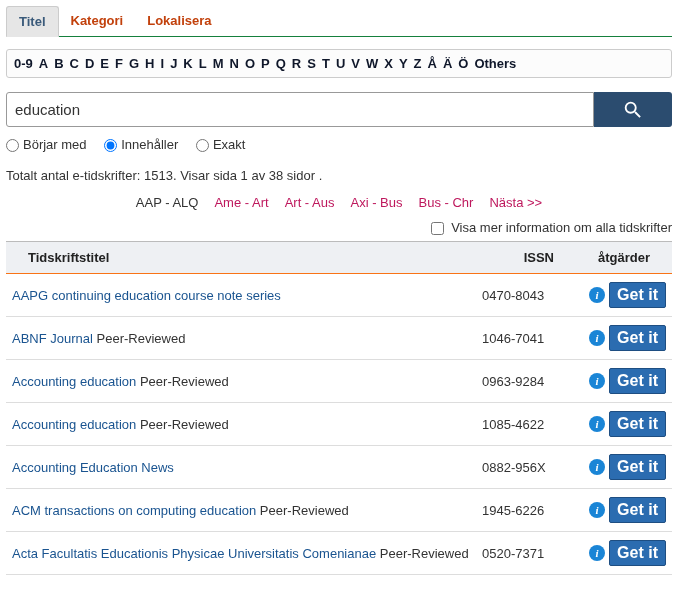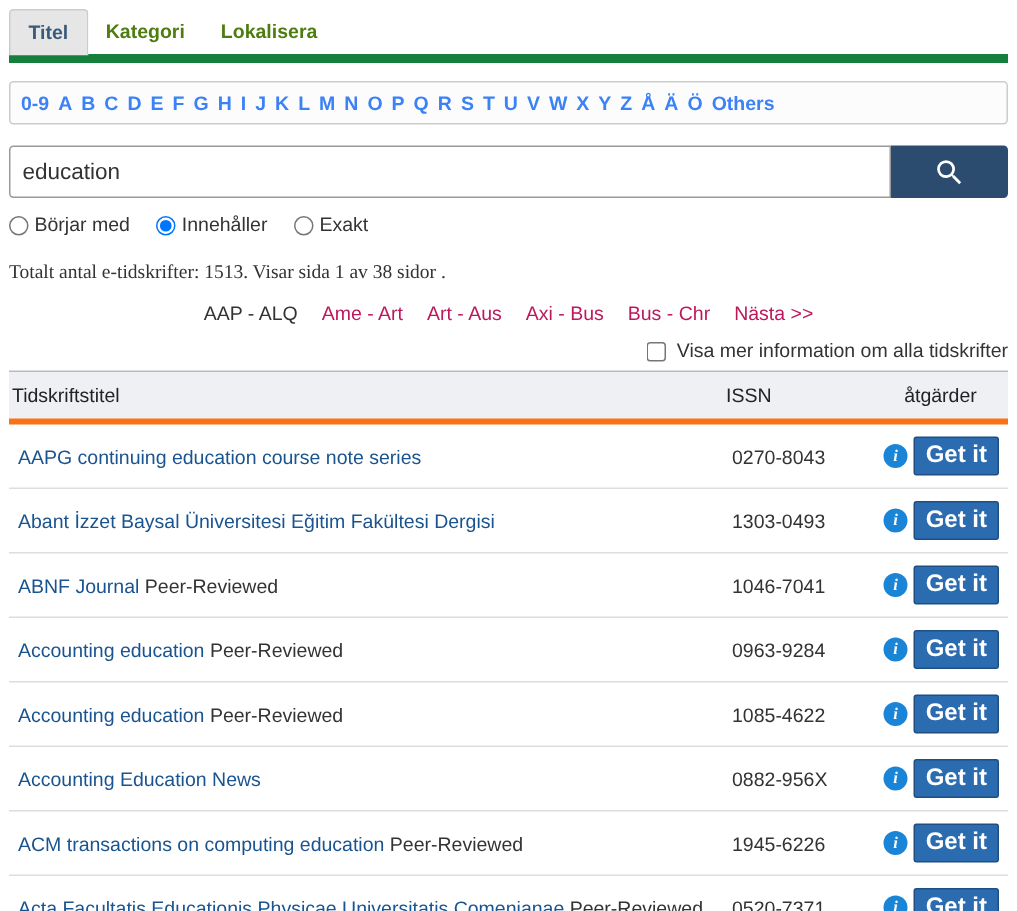--- a/index.html
+++ b/index.html
@@ -1,43 +1,43 @@
 <!DOCTYPE html>
 <html><head>
 <meta charset="utf-8">
 <style>
 * { box-sizing: border-box; margin: 0; padding: 0; }
 body { font-family: Verdana, Arial, sans-serif; font-size: 12px; color: #333; background: #fff; padding: 6px; width: 678px; }
-.tabs { display: flex; border-bottom: 6px solid #15803d; margin-bottom: 12px; }
-.tab { padding: 7px 12px; color: #4d7c0f; font-weight: bold; cursor: pointer; font-size: 13px; }
+.tabs { display: flex; border-bottom: 1px solid #15803d; margin-bottom: 12px; }
+.tab { padding: 7px 12px; color: #c2410c; font-weight: bold; cursor: pointer; font-size: 13px; }
 .tab.active { background: #e6e6e6; border: 1px solid #ccc; border-bottom: 1px solid #e6e6e6; margin-bottom: -1px; color: #3a5a7a; border-radius: 3px 3px 0 0; }
 .alpha-row { border: 1px solid #ccc; padding: 6px 4px; margin-bottom: 14px; border-radius: 3px; background: #fcfcfc; }
-.alpha-row span { display: inline-block; padding: 0 3px; color: #3b82f6; font-weight: bold; font-size: 13px; cursor: pointer; text-align: center; }
+.alpha-row span { display: inline-block; padding: 0 3px; color: #0f172a; font-weight: bold; font-size: 13px; cursor: pointer; text-align: center; }
 .search-row { display: flex; margin-bottom: 10px; }
 .search-input { flex: 1; border: 1px solid #999; padding: 8px 8px; font-size: 15px; color: #333; border-top-left-radius: 3px; border-bottom-left-radius: 3px; }
 .search-btn { width: 78px; background: #2b4c6f; border: none; display: flex; align-items: center; justify-content: center; cursor: pointer; border-top-right-radius: 3px; border-bottom-right-radius: 3px; }
 .search-btn svg { fill: #fff; }
 .radio-row { margin-bottom: 16px; font-size: 13px; }
 .radio-row label { margin-right: 14px; cursor: pointer; }
 .radio-row input { margin-right: 4px; vertical-align: middle; }
-.status-text { margin-bottom: 12px; font-size: 13px; color: #333; font-family: Liberation Serif, serif; }
+.status-text { margin-bottom: 12px; font-size: 13px; color: #333; }
 .pager { text-align: center; margin-bottom: 10px; font-size: 13px; }
 .pager span { margin: 0 8px; color: #be185d; cursor: pointer; }
 .pager .current { color: #333; }
 .info-toggle { text-align: right; margin-bottom: 6px; font-size: 13px; }
 .info-toggle input { vertical-align: middle; margin-right: 4px; }
 table { width: 100%; border-collapse: collapse; }
-th { text-align: left; background: #eef0f3; border-top: 1px solid #bbb; border-bottom: 4px solid #f97316; padding: 8px 2px; font-size: 13px; color: #222; font-weight: normal; }
+th { text-align: left; background: #eef0f3; border-top: 1px solid #bbb; border-bottom: 1px solid #f97316; padding: 8px 22px; font-size: 13px; color: #222; font-weight: bold; }
 td { padding: 8px 6px; border-bottom: 1px solid #ddd; vertical-align: middle; font-size: 13px; }
 .title-link { color: #1a5490; text-decoration: none; }
 .peer { color: #333; }
 .actions-cell { white-space: nowrap; text-align: right; }
 .info-icon { display: inline-flex; width: 16px; height: 16px; background: #1a85d6; color: #fff; border-radius: 50%; align-items: center; justify-content: center; font-weight: bold; font-size: 11px; font-style: italic; font-family: Georgia, serif; margin-right: 4px; vertical-align: middle; cursor: pointer; }
 .getit-btn { background: #2b6cb0; color: #fff; border: 1px solid #1e4e82; padding: 3px 7px; font-size: 16px; cursor: pointer; border-radius: 2px; vertical-align: middle; font-weight: bold; }
-.issn-col { width: 100px; }
+.issn-col { width: 100px; text-align: right; }
 .actions-col { width: 90px; text-align: center; }
 </style>
 </head>
 <body>
 
 <div class="tabs" id="tabs">
     <div class="tab active">Titel</div>
     <div class="tab">Kategori</div>
     <div class="tab">Lokalisera</div>
   </div>
@@ -74,26 +74,21 @@
   <thead>
     <tr>
       <th>Tidskriftstitel</th>
       <th class="issn-col">ISSN</th>
       <th class="actions-col">åtgärder</th>
     </tr>
   </thead>
   <tbody id="tbody">
       <tr>
         <td><a class="title-link" href="#">AAPG continuing education course note series</a></td>
-        <td>0270-8043</td>
-        <td class="actions-cell"><span class="info-icon">i</span><button class="getit-btn">Get it</button></td>
-      </tr>
-      <tr>
-        <td><a class="title-link" href="#">Abant İzzet Baysal Üniversitesi Eğitim Fakültesi Dergisi</a></td>
-        <td>1303-0493</td>
+        <td>0470-8043</td>
         <td class="actions-cell"><span class="info-icon">i</span><button class="getit-btn">Get it</button></td>
       </tr>
       <tr>
         <td><a class="title-link" href="#">ABNF Journal</a><span class="peer"> Peer-Reviewed</span></td>
         <td>1046-7041</td>
         <td class="actions-cell"><span class="info-icon">i</span><button class="getit-btn">Get it</button></td>
       </tr>
       <tr>
         <td><a class="title-link" href="#">Accounting education</a><span class="peer"> Peer-Reviewed</span></td>
         <td>0963-9284</td>

